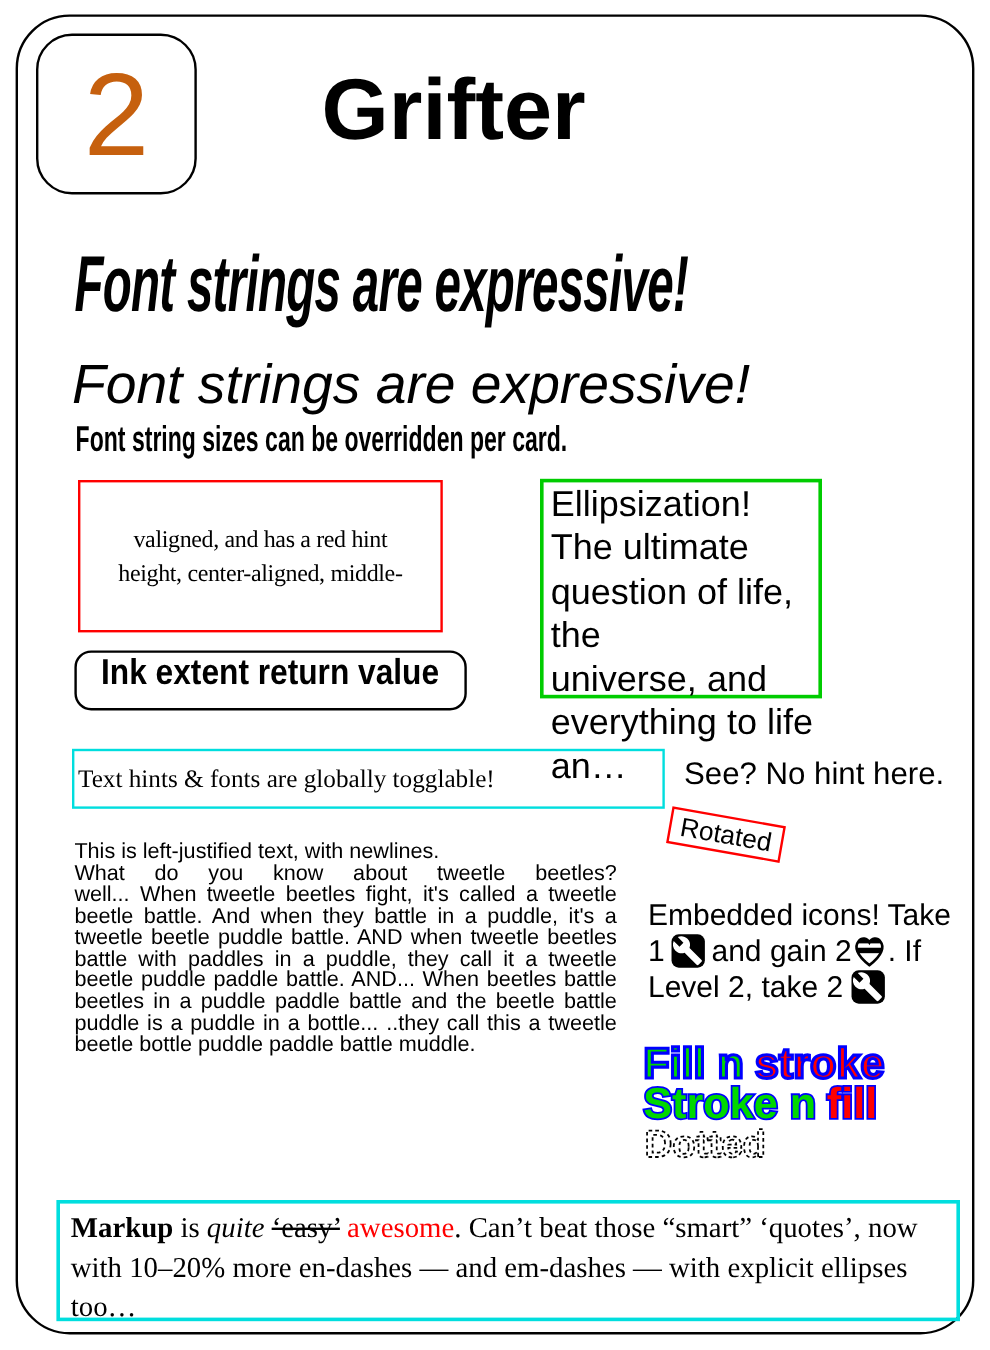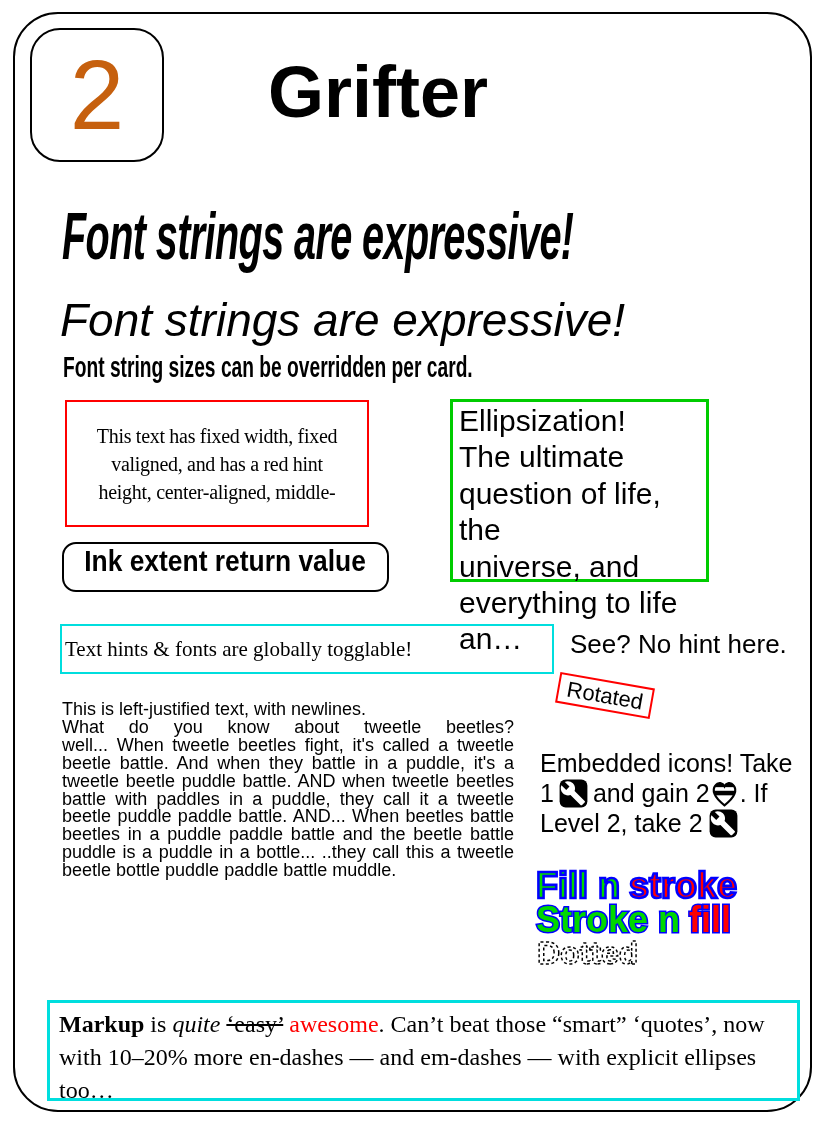--- a/index.html
+++ b/index.html
@@ -19,21 +19,21 @@
   .exp-condensed{left:62px;top:203px;font-size:66px;font-weight:bold;font-style:italic;line-height:1;
                  white-space:nowrap;display:inline-block;transform:scaleX(.60);transform-origin:0 50%;letter-spacing:-1px;}
   .exp-italic{left:60px;top:297px;font-size:46px;font-style:italic;line-height:1;white-space:nowrap;}
   .size-note{left:63px;top:352px;font-size:30px;font-weight:bold;line-height:1;white-space:nowrap;
              display:inline-block;transform:scaleX(.64);transform-origin:0 50%;}
 
   
   .fixed-box{left:65px;top:400px;width:300px;height:123px;border:2px solid #f00;
              display:flex;flex-direction:column;align-items:center;justify-content:center;
              font-size:20px;line-height:28px;letter-spacing:-.3px;text-align:center;}
-  .ellipsis-box{left:450px;top:399px;width:259px;height:183px;border:3px solid #00cc00;
+  .ellipsis-box{left:450px;top:399px;width:235px;height:183px;border:3px solid #00cc00;
                 font-size:30px;line-height:36.4px;padding:1px 0 0 6px;box-sizing:border-box;}
   .ink-box{left:62px;top:542px;width:323px;height:46px;border:2.5px solid #000;border-radius:14px;
            display:flex;justify-content:center;}
   .ink-label{font-size:30px;font-weight:bold;white-space:nowrap;display:inline-block;
              transform:scaleX(.88);transform-origin:50% 50%;}
   .hint-toggle{left:60px;top:624px;width:494px;height:50px;border:2.5px solid #00dede;
                font-size:21px;display:flex;align-items:center;padding-left:3px;box-sizing:border-box;white-space:nowrap;}
   .no-hint{left:570px;top:629px;font-size:26px;white-space:nowrap;}
   .rotated-box{left:557px;top:680px;width:92px;height:27px;border:2.5px solid #f00;
                transform:rotate(10deg);display:flex;align-items:center;justify-content:center;
@@ -71,21 +71,20 @@
     <span class="level-num">2</span>
   </div>
 
   <div class="abs card-title">Grifter</div>
 
   <div class="abs exp-condensed">Font strings are expressive!</div>
   <div class="abs exp-italic">Font strings are expressive!</div>
   <div class="abs size-note">Font string sizes can be overridden per card.</div>
 
   <div class="abs fixed-box serif">
-    <div>This text has fixed width, fixed</div>
     <div>valigned, and has a red hint</div>
     <div>height, center-aligned, middle-</div>
   </div>
 
   <div class="abs ellipsis-box">
     <div>Ellipsization!</div>
     <div>The ultimate</div>
     <div>question of life, the</div>
     <div>universe, and</div>
     <div>everything to life an…</div>

